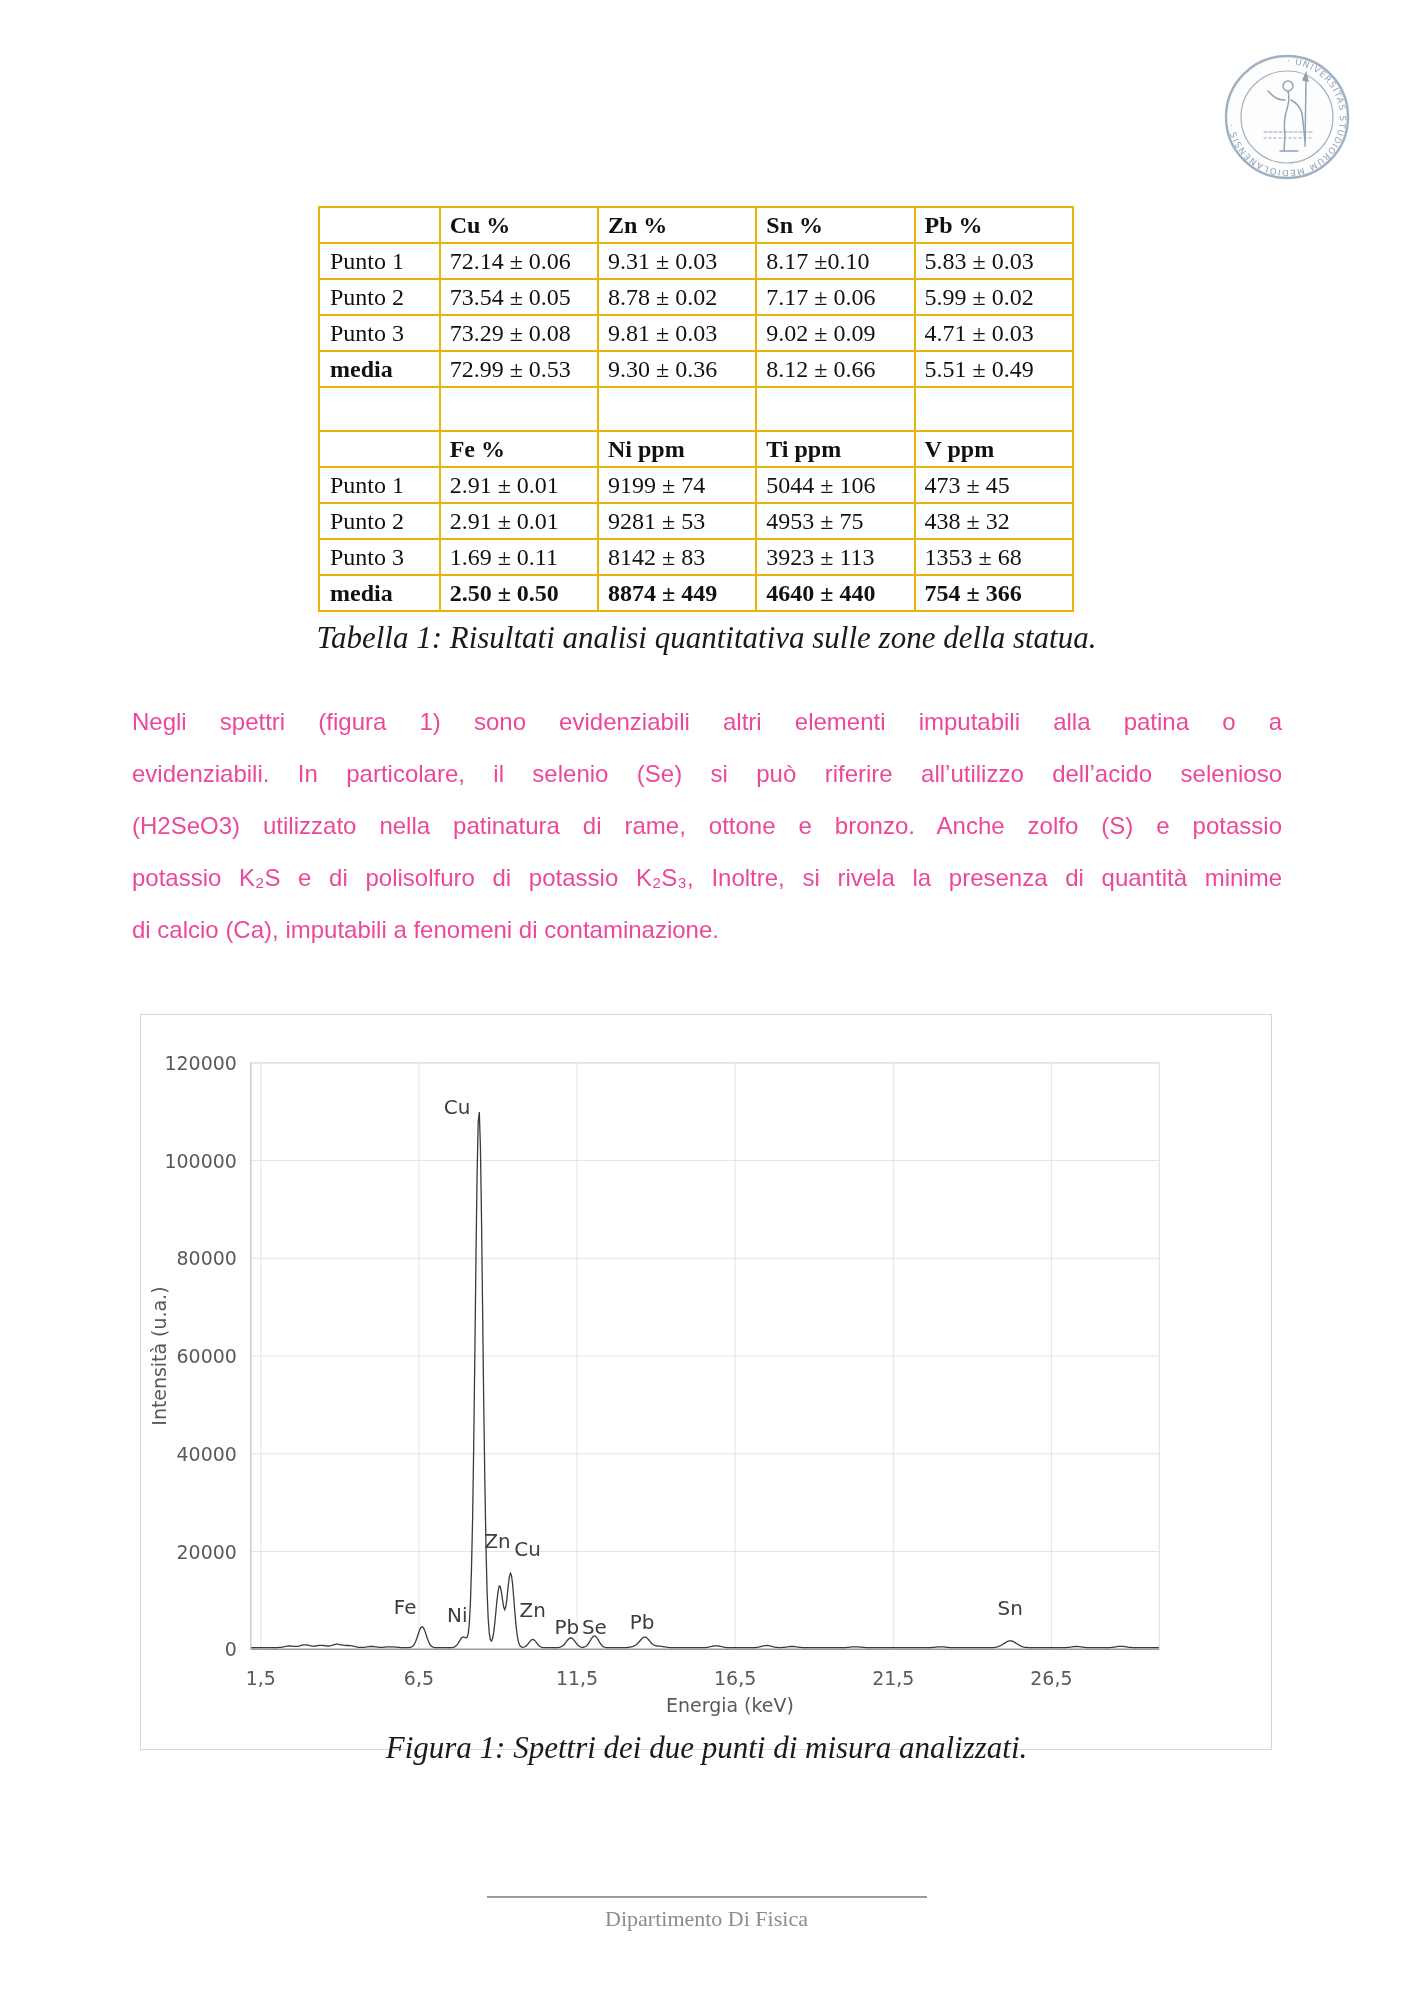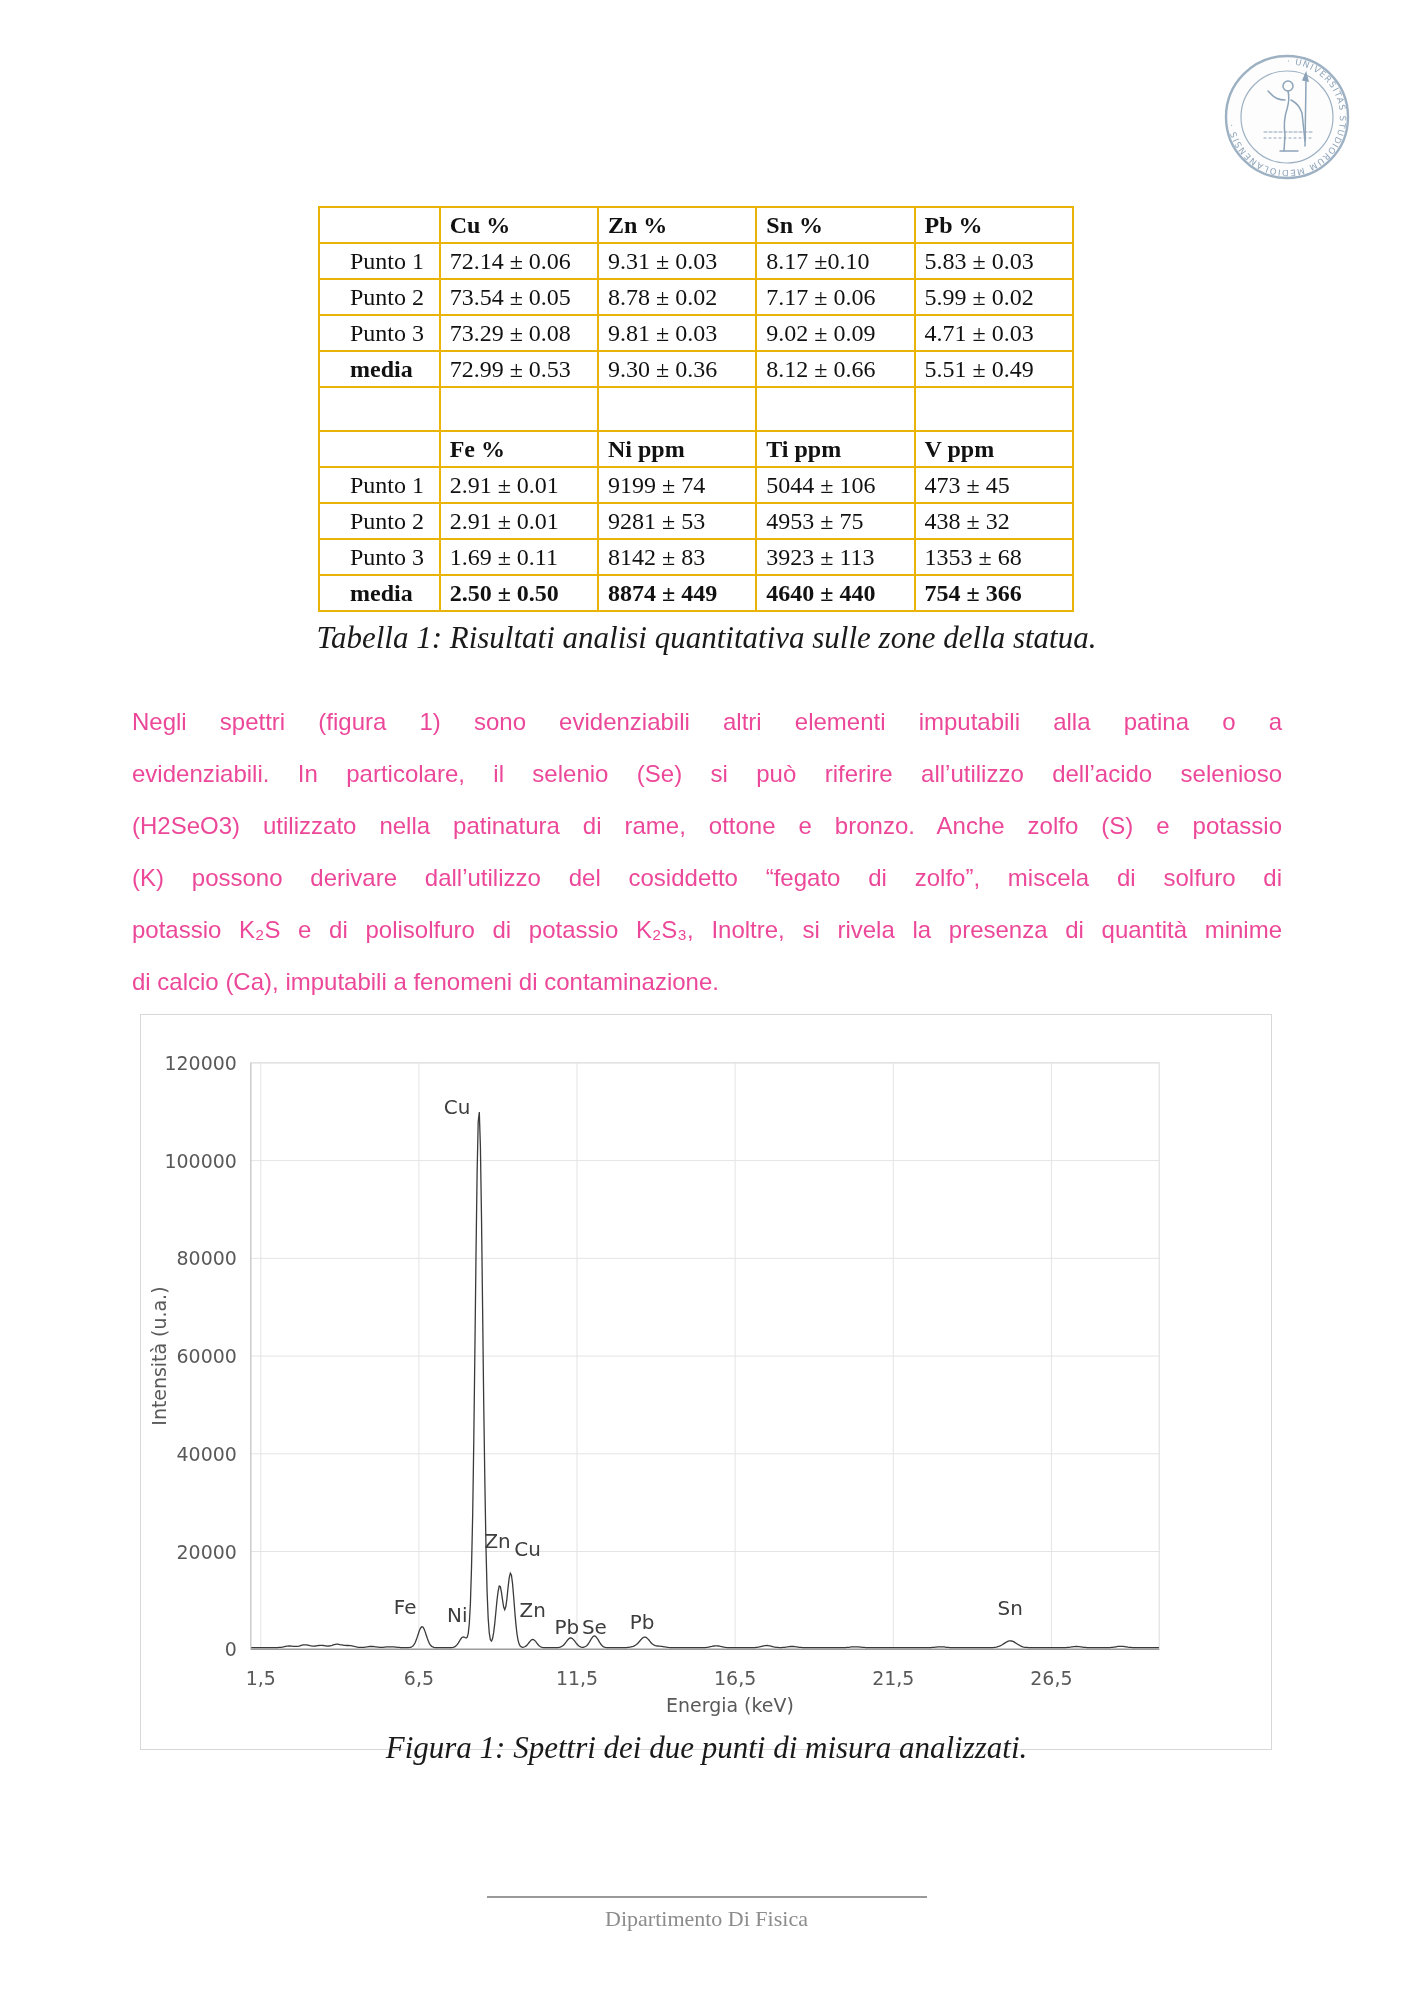--- a/index.html
+++ b/index.html
@@ -9,21 +9,21 @@
   
   .seal{position:absolute;left:1222px;top:52px;width:130px;height:130px;}
 
   
   table.results{position:absolute;left:318px;top:206px;width:756px;border-collapse:collapse;
     font-family:"Liberation Serif",serif;font-size:24px;color:#111;table-layout:fixed;}
   table.results td,table.results th{border:2px solid #eab308;height:34px;padding:0 4px 0 9px;
     text-align:left;vertical-align:middle;white-space:nowrap;overflow:hidden;}
   table.results th{font-weight:bold;}
   table.results tr.spacer td{height:42px;}
-  table.results td.rowlabel{padding-left:30px;}
+  table.results td.rowlabel{padding-left:10px;}
   table.results tr.media td.rowlabel{font-weight:bold;}
   table.results tr.media.boldvals td{font-weight:bold;}
 
   .caption{position:absolute;left:0;width:1413px;text-align:center;
     font-family:"Liberation Serif",serif;font-style:italic;font-size:31px;color:#1a1a1a;}
   .caption-table{top:620px;}
   .caption-figure{top:1730px;}
 
   
   .para{position:absolute;left:132px;top:696px;width:1150px;
@@ -154,21 +154,20 @@
         </tr>
       </tbody>
   </table>
 
   <div class="caption caption-table">Tabella 1: Risultati analisi quantitativa sulle zone della statua.</div>
 
   <div class="para" id="para">
       <div class="pline just">Negli spettri (figura 1) sono evidenziabili altri elementi imputabili alla patina o a</div>
       <div class="pline just">evidenziabili. In particolare, il selenio (Se) si può riferire all’utilizzo dell’acido selenioso</div>
       <div class="pline just">(H2SeO3) utilizzato nella patinatura di rame, ottone e bronzo. Anche zolfo (S) e potassio</div>
-      <div class="pline just">(K) possono derivare dall’utilizzo del cosiddetto “fegato di zolfo”, miscela di solfuro di</div>
       <div class="pline just">potassio K₂S e di polisolfuro di potassio K₂S₃, Inoltre, si rivela la presenza di quantità minime</div>
       <div class="pline">di calcio (Ca), imputabili a fenomeni di contaminazione.</div>
     </div>
 
   <div class="chart-panel">
     <svg id="chart-svg" viewBox="0 0 1132 736" preserveAspectRatio="none">
         <g stroke="#e4e4e4" stroke-width="1">
           <line x1="110" y1="538.0" x2="1020" y2="538.0"></line>
           <line x1="110" y1="440.0" x2="1020" y2="440.0"></line>
           <line x1="110" y1="342.0" x2="1020" y2="342.0"></line>

